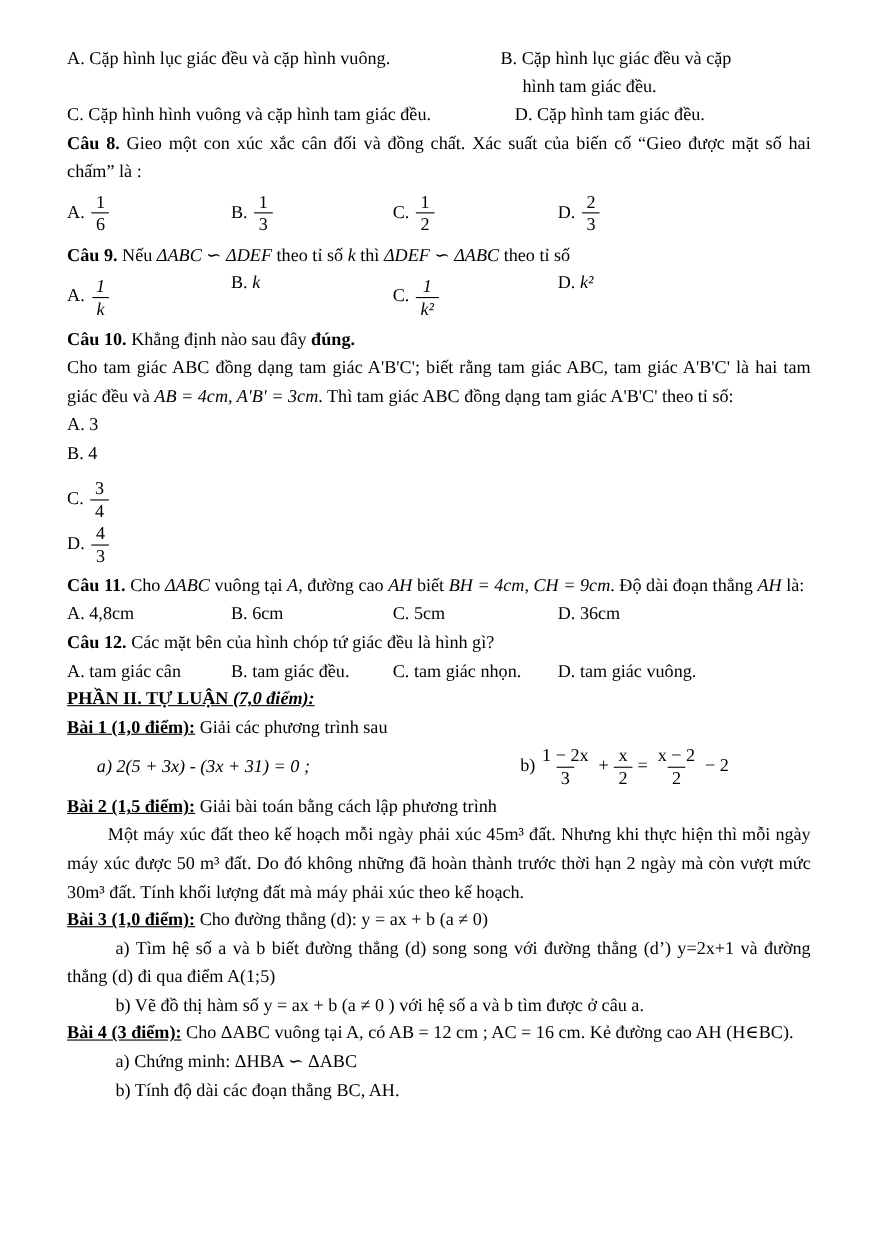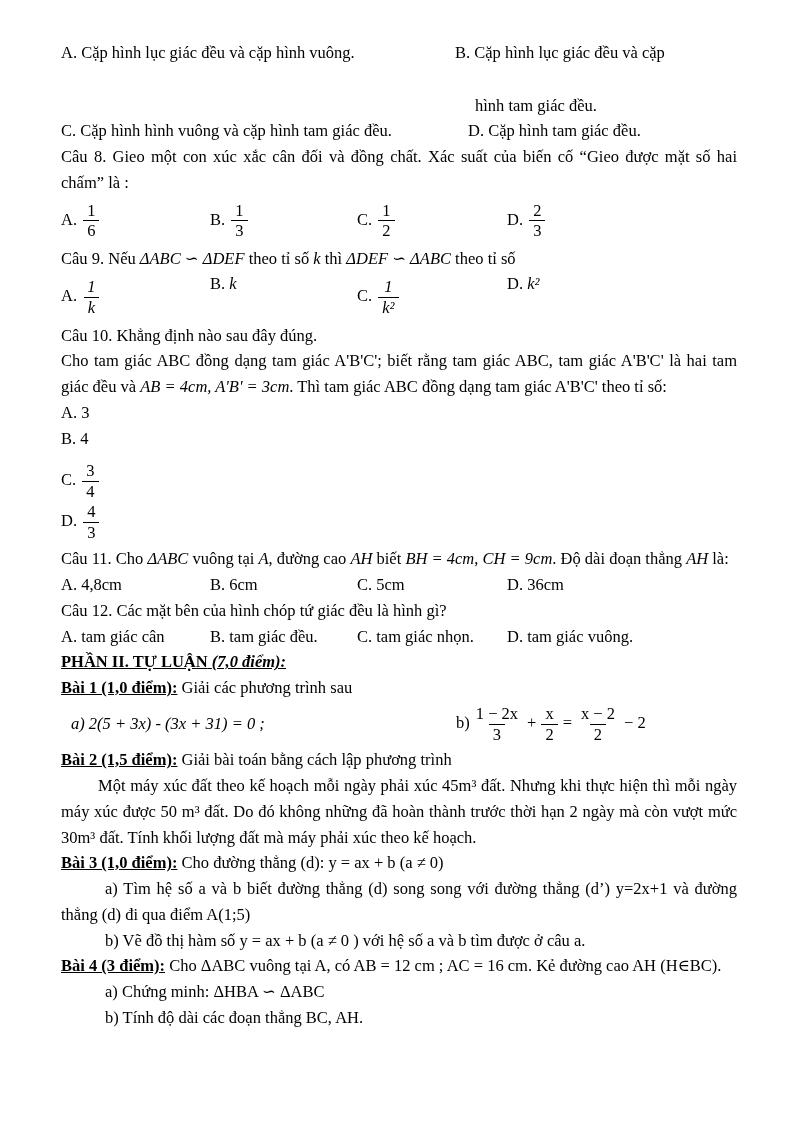--- a/index.html
+++ b/index.html
@@ -1,41 +1,41 @@
 <!DOCTYPE html>
 <html><head>
 <meta charset="utf-8">
 <style>
   html,body{margin:0;padding:0;}
   body{width:794px;height:1122px;background:#ffffff;color:#000;
        font-family:"Liberation Serif","DejaVu Serif",serif;font-size:16.5px;overflow:hidden;}
   .page{padding:40px 57px 0 61px;line-height:1.56;}
   p{margin:0;text-align:justify;}
-  .b{font-weight:normal;}
+  .b{font-weight:bold;}
   .i{font-style:italic;}
   .bu{font-weight:bold;text-decoration:underline;}
   .row{display:flex;}
   .colA{width:394px;flex:none;}
   .colC{width:407px;flex:none;}
-  .q7cont{margin-left:414px;margin-top:27px;}
+  .q7cont{margin-left:414px;}
   .optrow{display:flex;align-items:center;}
   .optrow > span{display:block;}
   .c1{width:149px;flex:none;}
   .c2{width:147px;flex:none;}
   .c3{width:150px;flex:none;}
   .fracrow{padding:5px 0;}
   .toprow{align-items:flex-start;padding-bottom:14px;flex-direction:column;}
   .frac{display:inline-flex;flex-direction:column;align-items:center;text-align:center;
         vertical-align:middle;line-height:1.2;margin:0 2px;}
   .frac .num,.frac .den{display:block;padding:0 4px;}
   .frac .den{border-top:1px solid #000;}
   .raise{position:relative;top:-13px;text-align:center;}
   .lower{position:relative;top:10px;display:inline-block;}
   .eqrow{display:flex;align-items:center;margin:3px 0;}
-  .eqa{margin-left:10px;width:385px;flex:none;}
+  .eqa{margin-left:27px;width:385px;flex:none;}
   .eqop{margin:0 3px;}
   .indent37{text-indent:37px;}
   .indent44{text-indent:44px;}
 </style>
 </head>
 <body>
 
 <div class="page">
 
   <div class="row">

